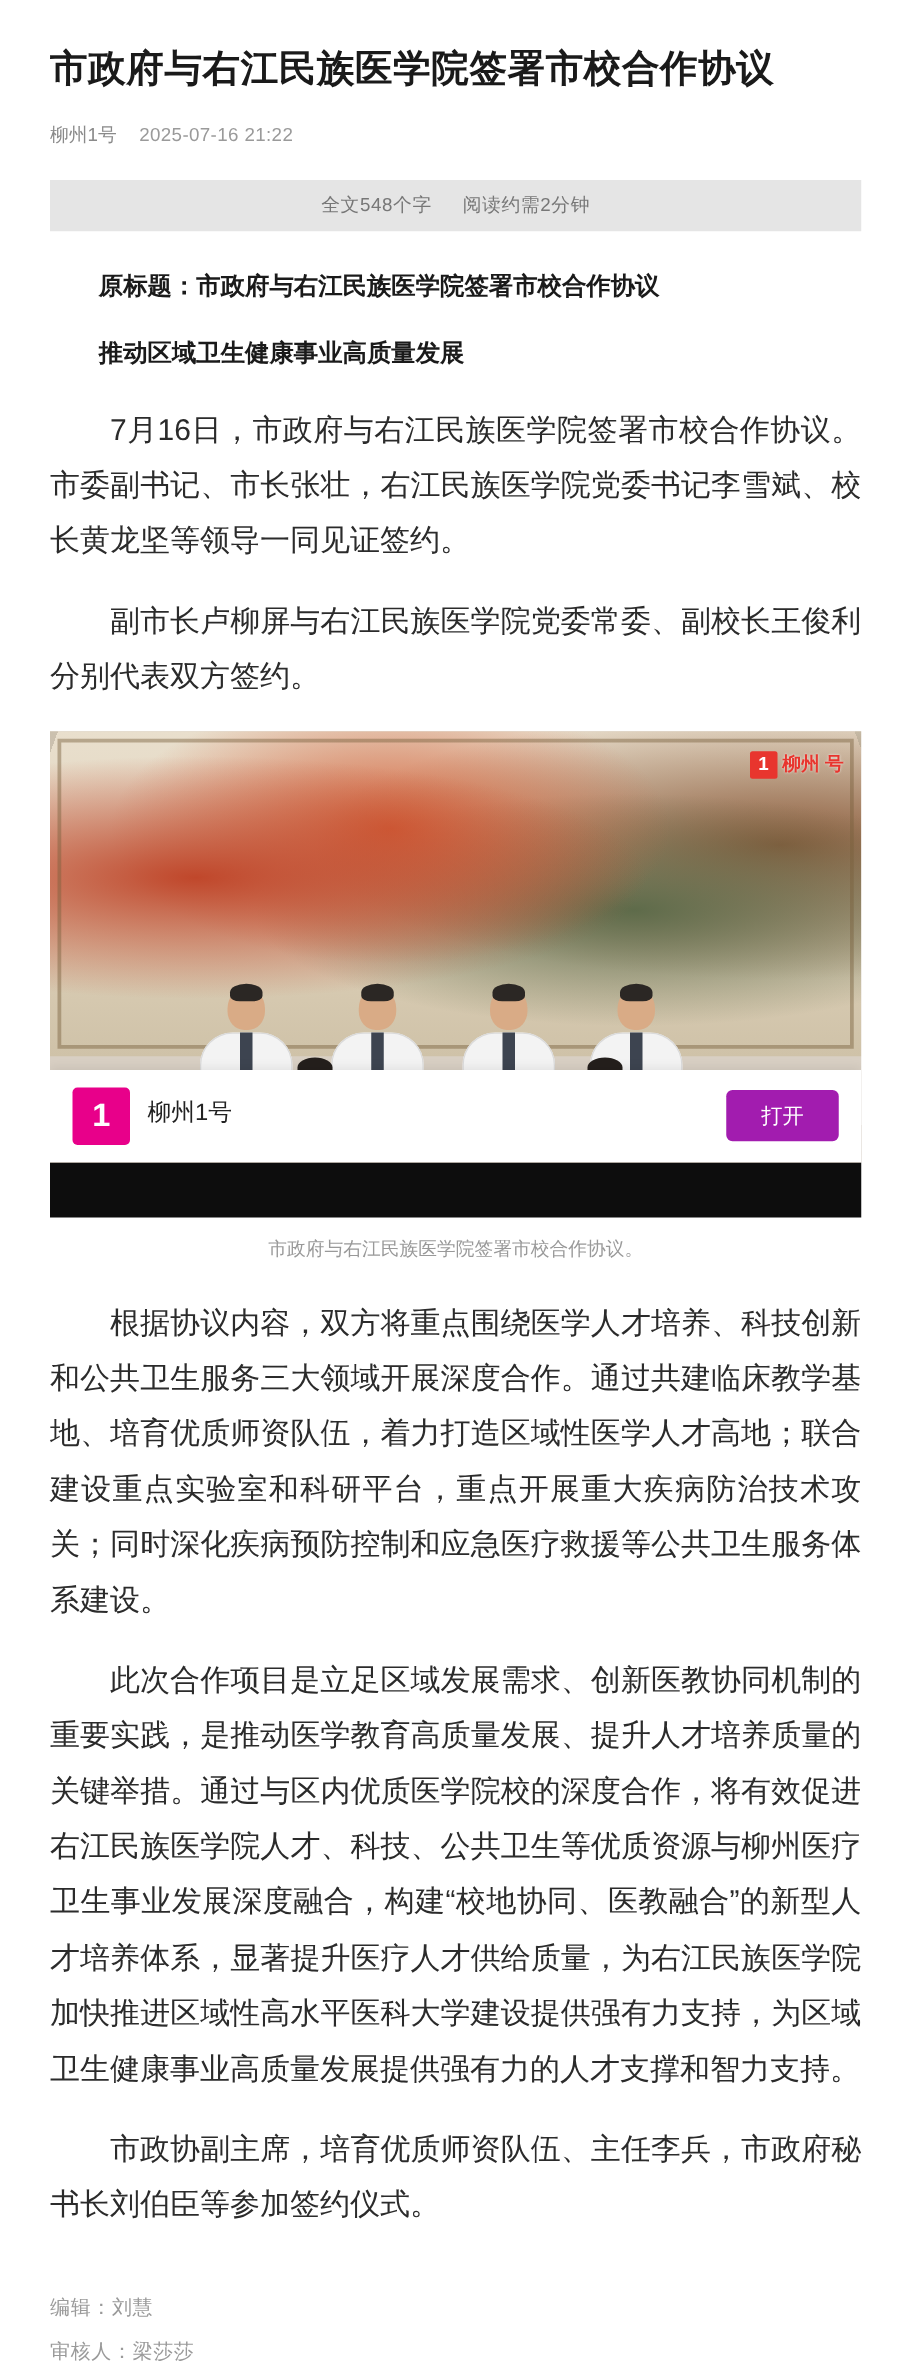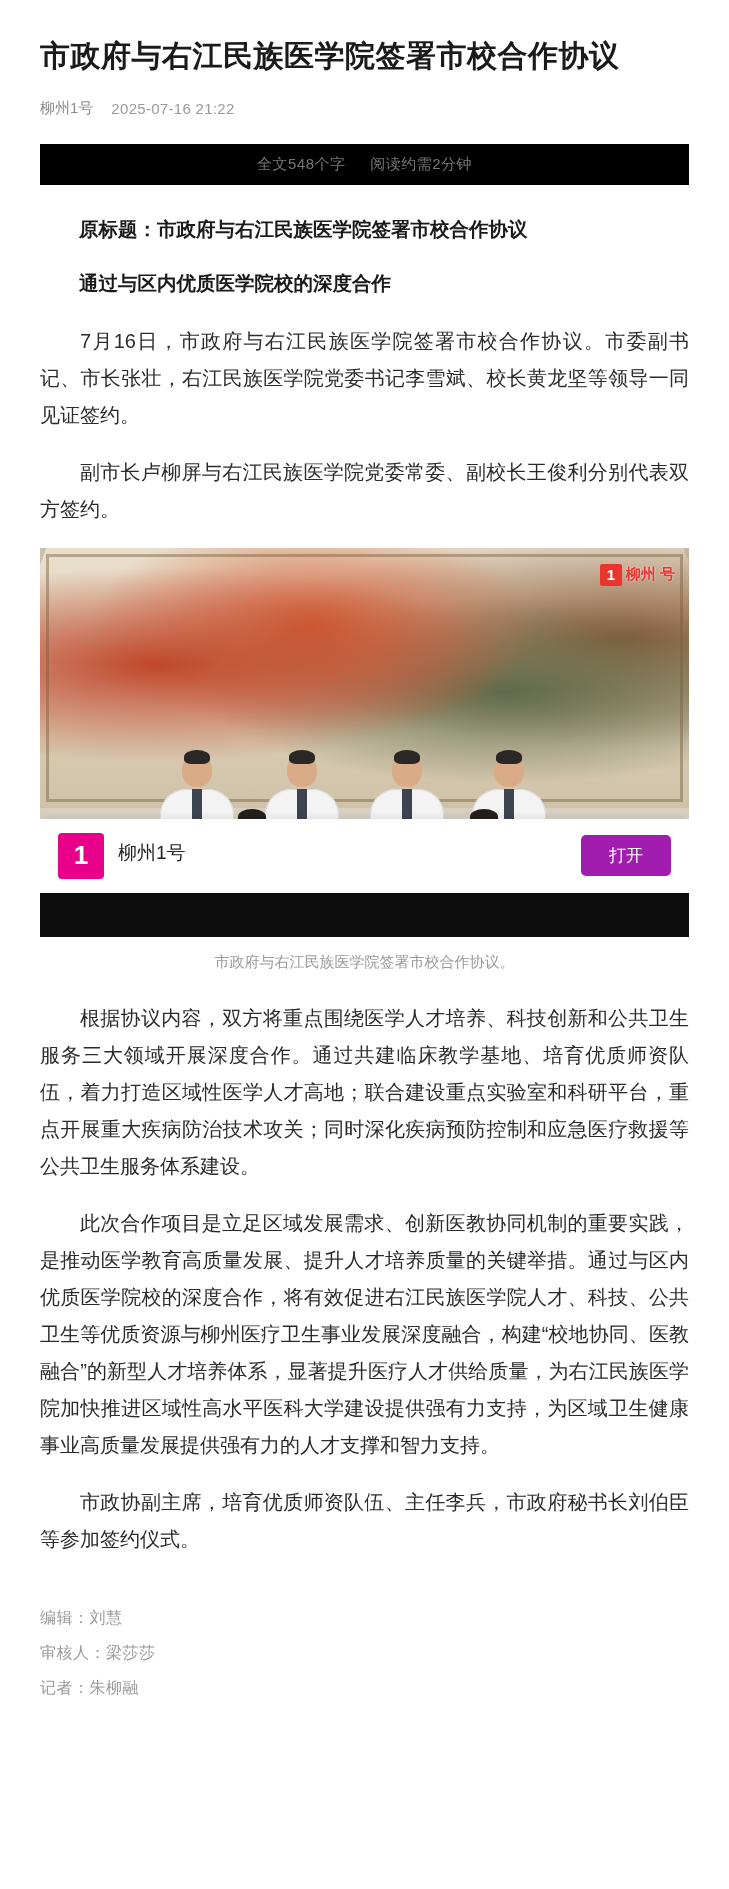--- a/index.html
+++ b/index.html
@@ -32,31 +32,31 @@
     display: flex;
     align-items: center;
     gap: 18px;
     font-size: 15px;
     color: #8a8a8a;
     margin-bottom: 26px;
   }
   .meta-source { color: #8a8a8a; }
   .meta-time { color: #9a9a9a; letter-spacing: 0.3px; }
   .stats-bar {
-    background: #000000;
+    background: #e5e5e5;
     color: #777777;
     font-size: 15px;
     text-align: center;
     padding: 11px 0;
     margin-bottom: 26px;
     letter-spacing: 0.5px;
   }
   .stats-bar span { margin: 0 10px; }
   p.body-text {
-    font-size: 20px;
+    font-size: 24px;
     line-height: 1.85;
     color: #2b2b2b;
     margin: 0 0 20px 0;
     text-align: justify;
     text-indent: 2em;
   }
   p.lead-bold {
     font-size: 19.5px;
     line-height: 1.85;
     font-weight: bold;
@@ -278,21 +278,21 @@
     <span class="meta-source">柳州1号</span>
     <span class="meta-time">2025-07-16 21:22</span>
   </div>
 
   <div class="stats-bar">
     <span>全文548个字</span>
     <span>阅读约需2分钟</span>
   </div>
 
   <p class="lead-bold">原标题：市政府与右江民族医学院签署市校合作协议</p>
-  <p class="sub-bold">通过与区内优质医学院校的深度合作</p>
+  <p class="sub-bold">推动区域卫生健康事业高质量发展</p>
 
   <p class="body-text">7月16日，市政府与右江民族医学院签署市校合作协议。市委副书记、市长张壮，右江民族医学院党委书记李雪斌、校长黄龙坚等领导一同见证签约。</p>
   <p class="body-text">副市长卢柳屏与右江民族医学院党委常委、副校长王俊利分别代表双方签约。</p>
 
   <div class="figure">
     <div class="photo">
       <div class="painting"></div>
       <div class="frame-border"></div>
 
       <div class="watermark">

